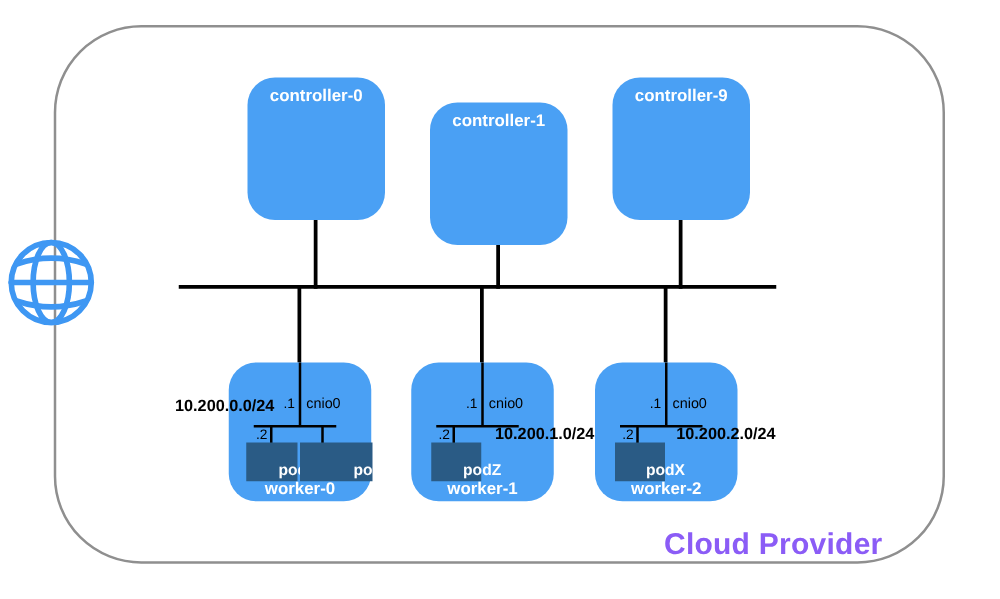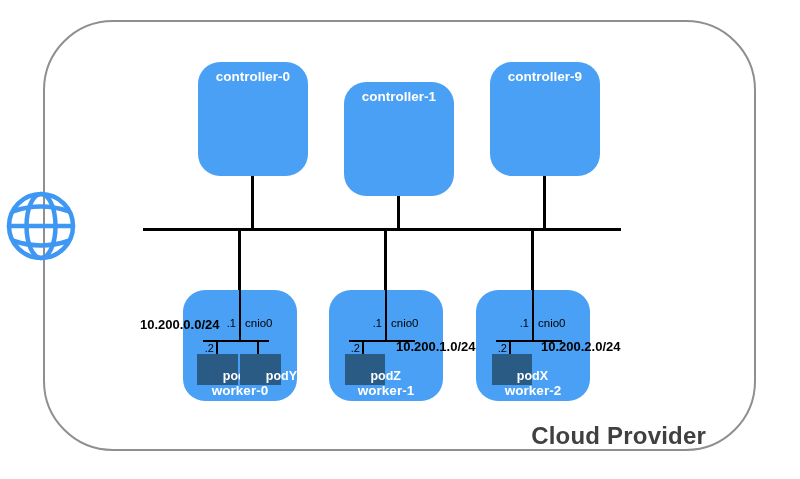--- a/index.html
+++ b/index.html
@@ -60,21 +60,21 @@
   
   .subnet{
     position:absolute;color:#000000;font-size:13px;font-weight:bold;white-space:nowrap;
   }
   #subnet-0{left:140px;top:317px;width:85px;text-align:left;}
   #subnet-1{left:396px;top:339px;}
   #subnet-2{left:541px;top:339px;}
 
   .provider-title{
     position:absolute;left:516px;top:422px;width:190px;text-align:right;
-    color:#404040;font-size:24px;font-weight:bold;letter-spacing:0.2px;
+    color:#8b5cf6;font-size:24px;font-weight:bold;letter-spacing:0.2px;
   }
 
   .globe{position:absolute;left:4px;top:189px;width:74px;height:74px;}
 </style>
 </head>
 <body>
 
 <div class="canvas">
 
   <div class="outer-border"></div>
@@ -111,21 +111,21 @@
     <div class="tline-v" style="left:56px;top:0;height:50px;"></div>
     <div class="iface-ip">.1</div>
     <div class="iface-name">cnio0</div>
     <div class="tline-h" style="left:20px;top:50px;width:66px;"></div>
     <div class="tline-v" style="left:33px;top:50px;height:15px;"></div>
     <div class="tline-v" style="left:74px;top:50px;height:15px;"></div>
     <div class="pod-ip">.2</div>
     <div class="pod" style="left:14px;width:41px;">
       <div class="pod-label">podX</div>
     </div>
-    <div class="pod" style="left:57px;width:41px;">
+    <div class="pod" style="left:57px;width:58px;">
       <div class="pod-label">podY</div>
     </div>
     <div class="node-label">worker-0</div>
   </div>
 
   <div class="worker" style="left:329px;">
     <div class="tline-v" style="left:56px;top:0;height:50px;"></div>
     <div class="iface-ip">.1</div>
     <div class="iface-name">cnio0</div>
     <div class="tline-h" style="left:20px;top:50px;width:66px;"></div>

